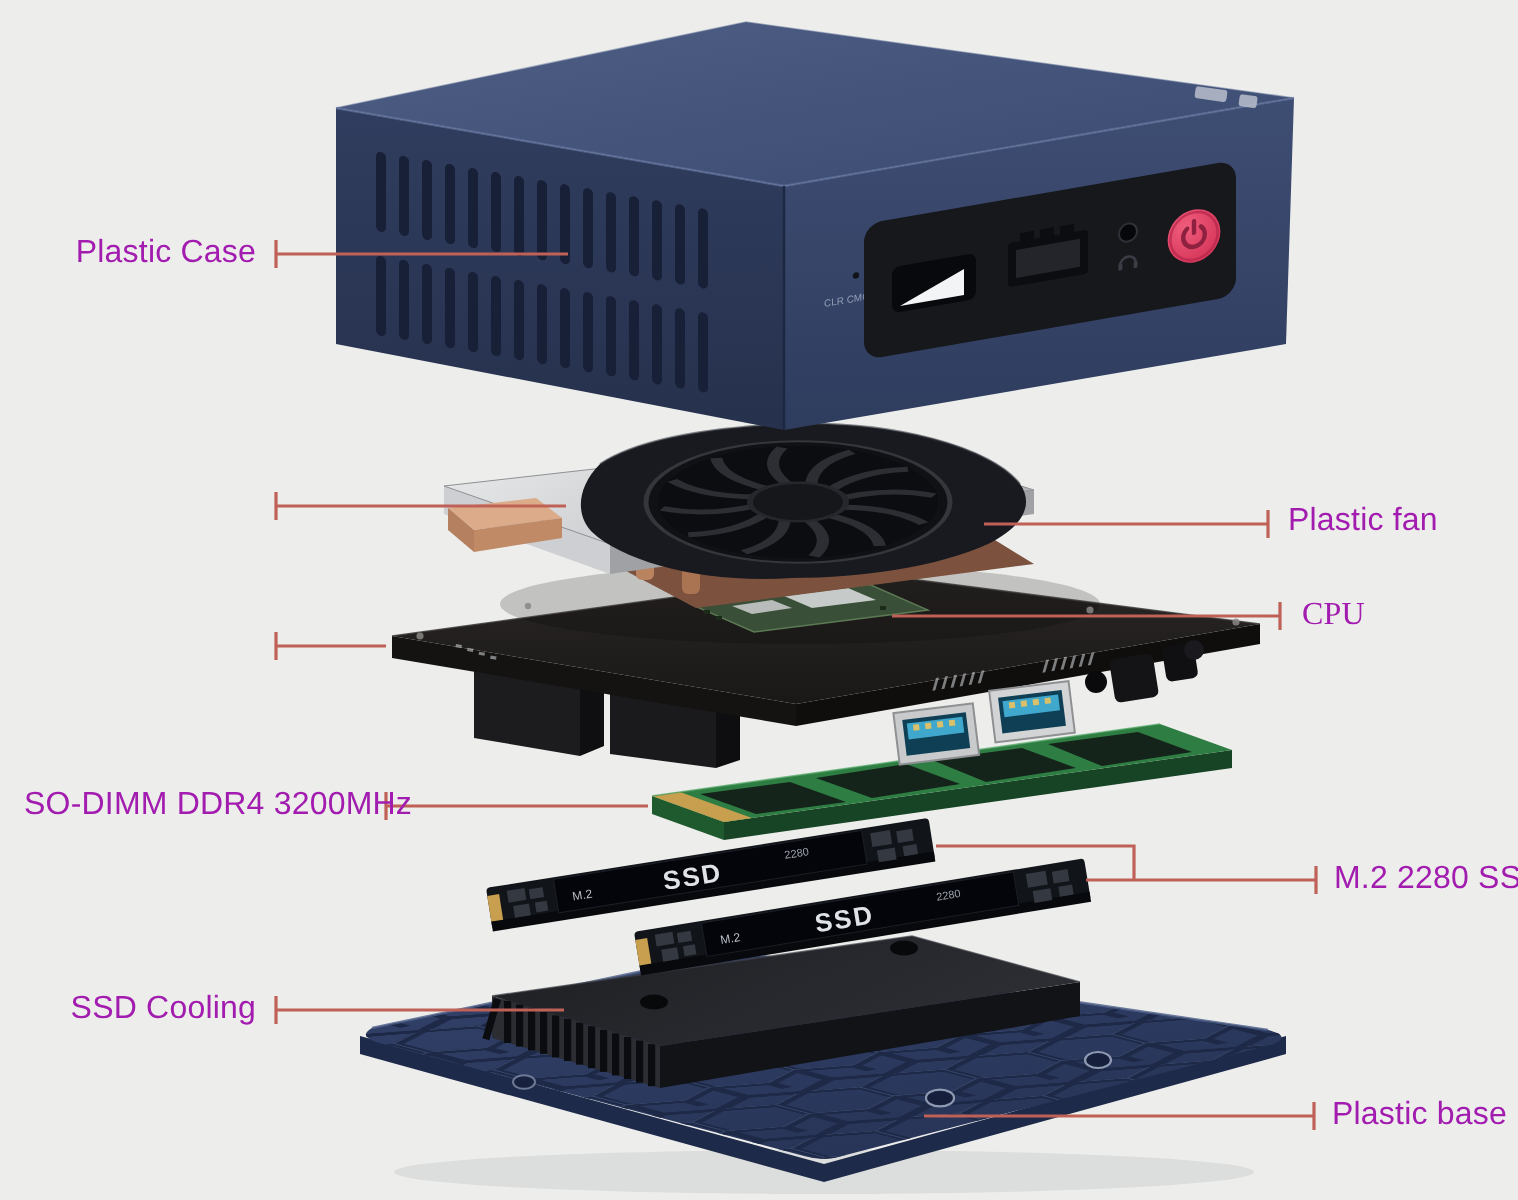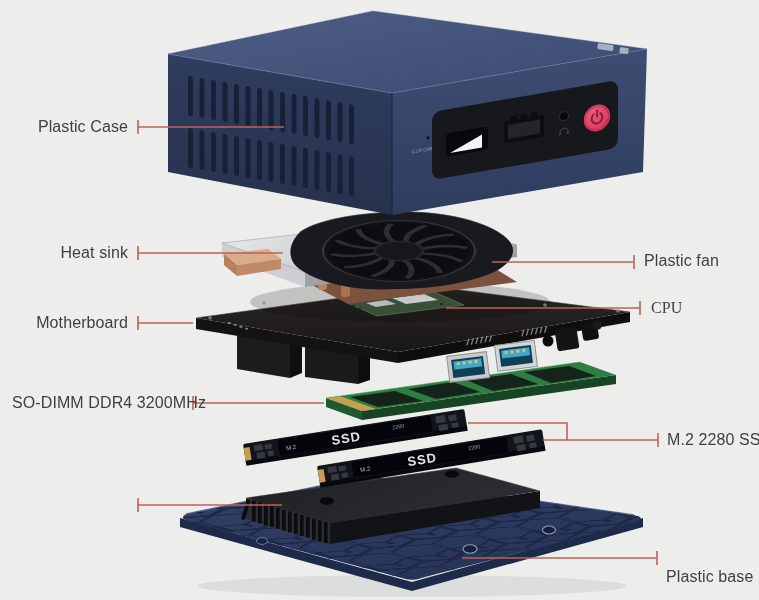--- a/index.html
+++ b/index.html
@@ -3,21 +3,21 @@
 <meta charset="utf-8">
 <style>
   html,body{margin:0;padding:0;background:#e4e4e4;}
   .stage{
     position:relative;width:759px;height:600px;overflow:hidden;
     background:#edeeec;
     font-family:"Liberation Sans", sans-serif;
   }
   .stage svg{position:absolute;left:0;top:0;}
   .lbl{
-    position:absolute;font-size:16px;line-height:18px;color:#404040;
+    position:absolute;font-size:16px;line-height:18px;color:#a21caf;
     letter-spacing:.1px;white-space:nowrap;
   }
   .lbl.left{text-align:right;}
 </style>
 </head>
 <body>
 
 <div class="stage">
 
 <svg width="759" height="600" viewBox="0 0 759 600">
@@ -396,21 +396,20 @@
     <g>
           <path d="M658,433 V447 M658,440 H543 M567,440 V423 H468"></path>
         </g>
     <g>
           <path d="M657,551 V565 M657,558 H462"></path>
         </g>
   </g>
 </svg>
 
 <div class="lbl left" style="top:118px;left:12px;width:116px;">Plastic Case</div>
-<div class="lbl left" style="top:244px;left:12px;width:116px;">Heat sink</div>
-<div class="lbl left" style="top:314px;left:12px;width:116px;">Motherboard</div>
 <div class="lbl left" style="top:394px;left:12px;width:172px;">SO-DIMM DDR4 3200MHz</div>
+<div class="lbl left" style="top:496px;left:12px;width:116px;">SSD Cooling</div>
 <div class="lbl" style="top:252px;left:644px;">Plastic fan</div>
 <div class="lbl" style="top:299px;left:651px;font-family:Liberation Serif, serif;">CPU</div>
 <div class="lbl" style="top:431px;left:667px;">M.2 2280 SSD</div>
-<div class="lbl" style="top:568px;left:666px;">Plastic base</div>
+<div class="lbl" style="top:549px;left:666px;">Plastic base</div>
 
 </div>
 
 </body></html>

